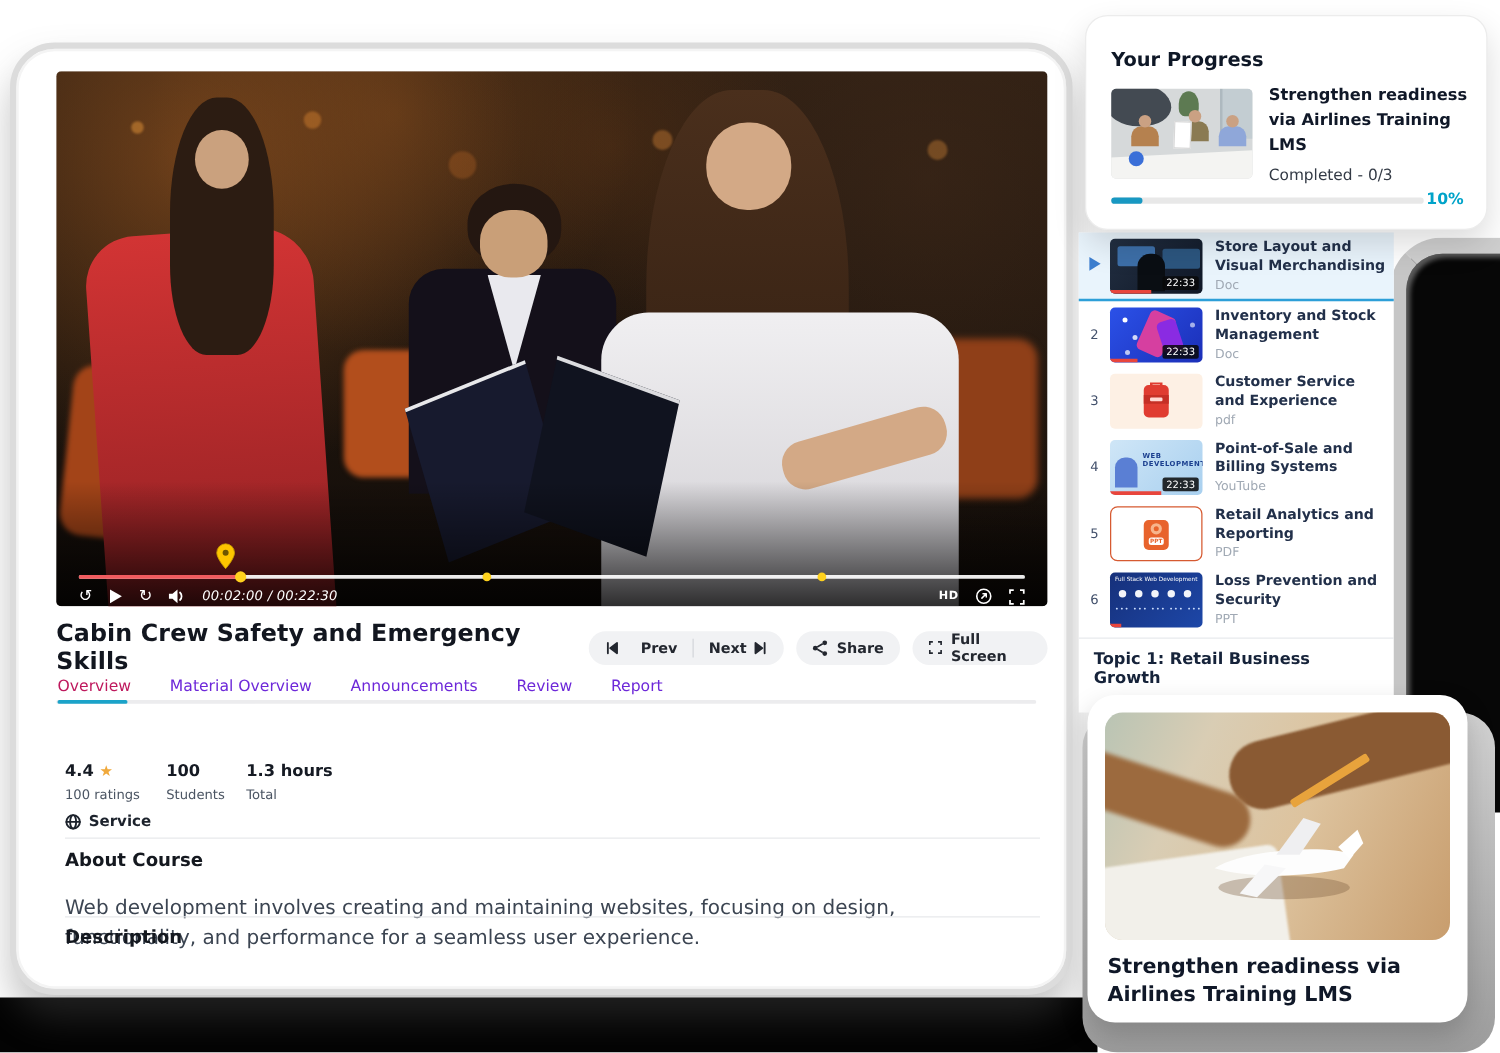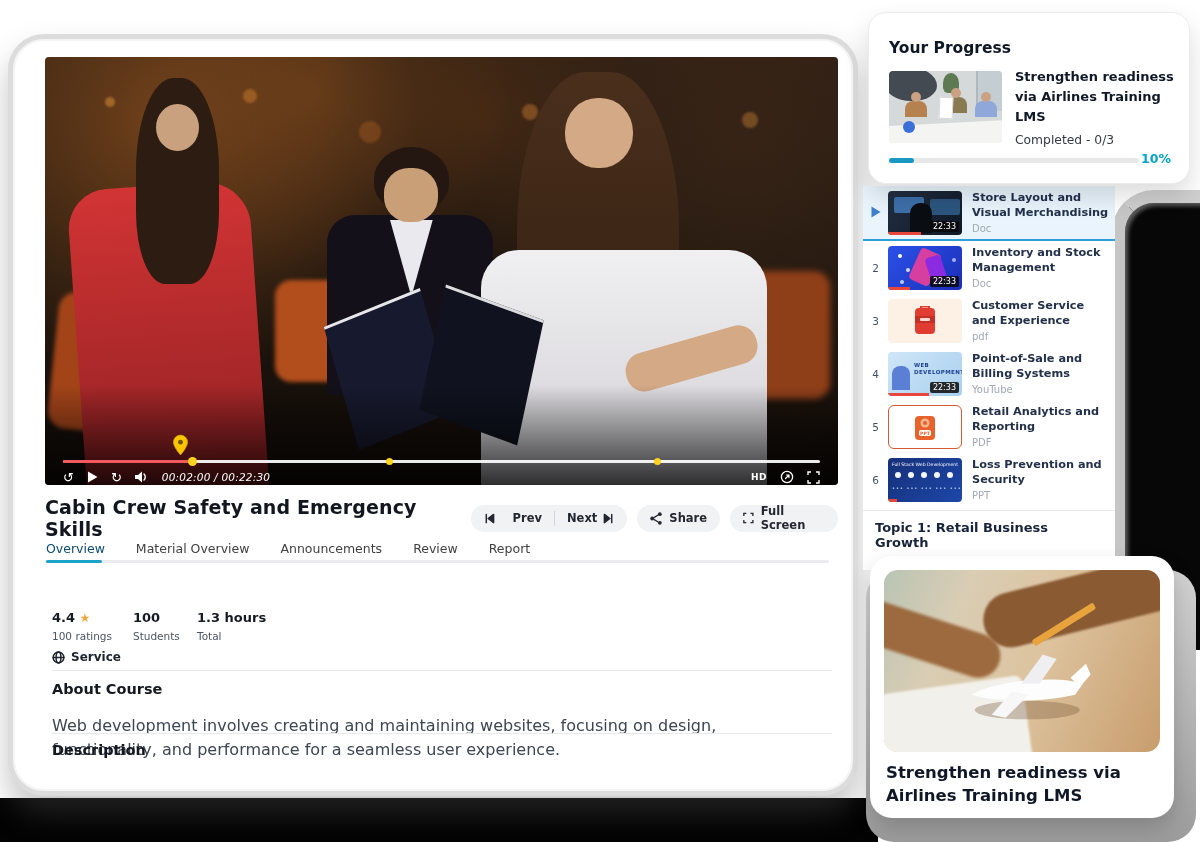--- a/index.html
+++ b/index.html
@@ -61,22 +61,22 @@
   .title-row { position:absolute; left:45px; top:496px; width:793px; display:flex; align-items:center; z-index:3; }
   .course-title { font-size:19px; font-weight:bold; color:#12161f; letter-spacing:.1px; }
   .btns { margin-left:auto; display:flex; gap:10px; align-items:center; }
   .pill { display:flex; align-items:center; gap:7px; background:#f1f2f4; border-radius:15px; height:27px; padding:0 13px;
     font-size:11.5px; font-weight:bold; color:#23272f; cursor:pointer; }
   .pill .sep { width:1px; height:15px; background:#d3d6da; margin:0 5px; }
   .pill svg { display:block; }
 
   
   .tabs { position:absolute; left:46px; top:541px; display:flex; gap:31px; z-index:3; }
-  .tab { font-size:12.5px; color:#404040; cursor:pointer; }
-  .tab.active { color:#0c4a6e; }
+  .tab { font-size:12.5px; color:#6d28d9; cursor:pointer; }
+  .tab.active { color:#be185d; }
   .tab-track { position:absolute; left:45px; top:560px; width:784px; height:3px; background:#ececee; border-radius:2px; z-index:3; }
   .tab-active-bar { position:absolute; left:46px; top:560px; width:56px; height:3px; background:#1ba3c9; border-radius:3px; z-index:4; }
 
   
   .topic-heading { position:absolute; left:52px; top:583px; font-size:16.5px; font-weight:bold; color:#12161f; z-index:3; }
   .stats { position:absolute; left:52px; top:610px; display:flex; z-index:3; }
   .stat { margin-right:0; }
   .stat .val { font-size:13px; font-weight:bold; color:#151a23; }
   .stat .sub { font-size:10.5px; color:#4b5563; margin-top:5px; }
   .star { color:#f0a93c; font-size:12px; }

